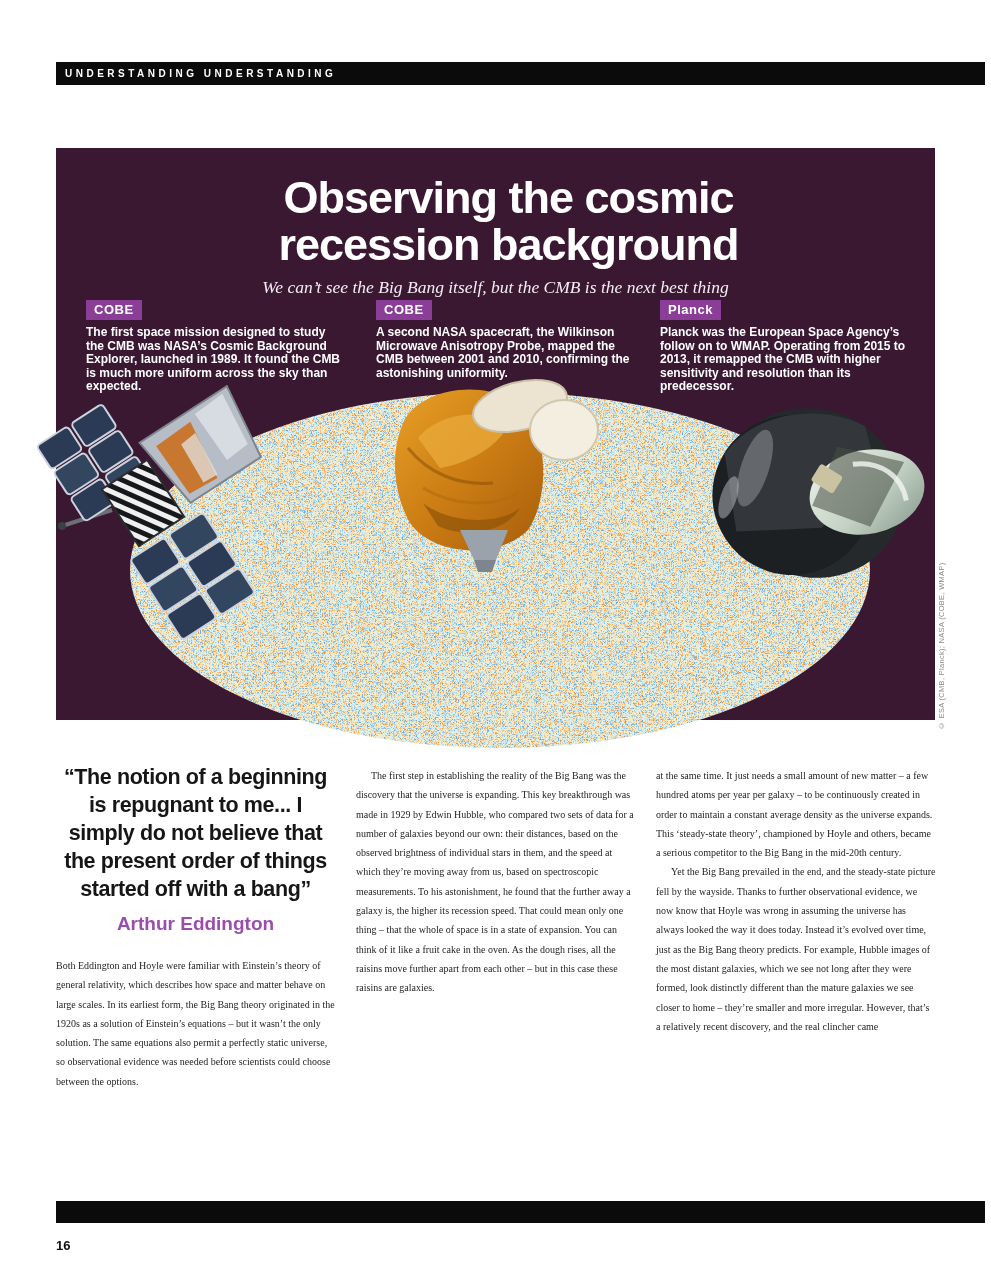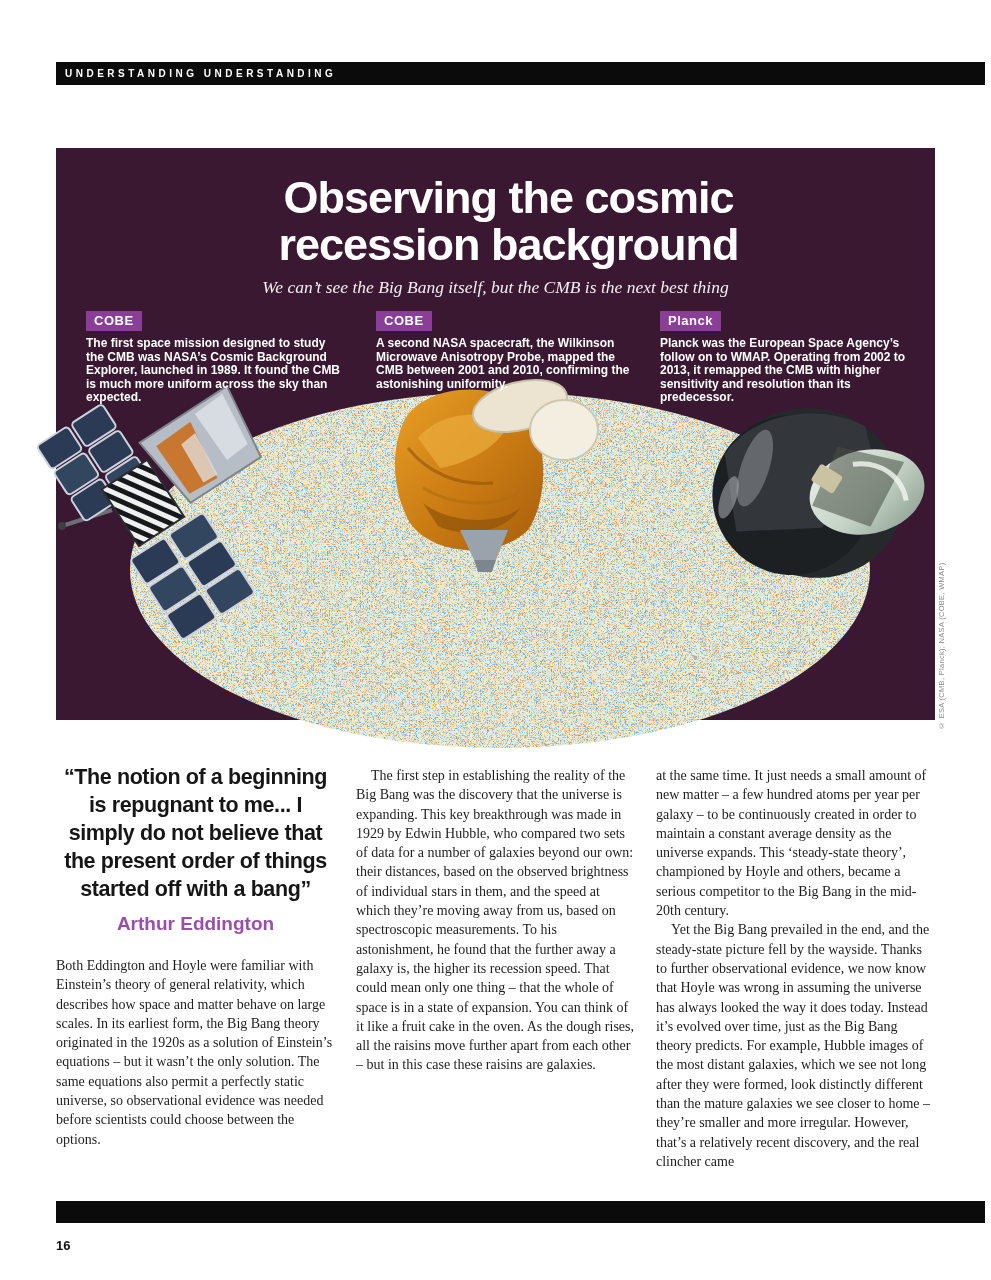--- a/index.html
+++ b/index.html
@@ -28,21 +28,21 @@
     background:#3a1832;color:#fff;
   }
   .hero-title{
     text-align:center;font-weight:700;font-size:45px;line-height:47px;
     letter-spacing:-1px;margin-top:26px;padding-left:26px;
   }
   .hero-sub{
     text-align:center;font-family:"Liberation Serif",serif;font-style:italic;
     font-size:17.5px;margin-top:9px;color:#f4eef2;
   }
-  .missions{position:absolute;left:0;top:163px;width:100%;height:90px;}
+  .missions{position:absolute;left:0;top:152px;width:100%;height:90px;}
   .mission{position:absolute;width:258px;top:0;}
   .mission.m1{left:30px;} .mission.m2{left:320px;} .mission.m3{left:604px;}
   .badge{
     display:inline-block;background:#8a3e97;color:#fff;font-weight:700;
     font-size:13px;padding:2px 8px 3px;letter-spacing:.5px;
   }
   .mission p{
     margin:6px 0 0;font-size:12px;font-weight:700;line-height:13.5px;color:#fff;
   }
   .hero-art{position:absolute;left:-56px;top:0;width:935px;height:600px;overflow:visible;}
@@ -57,21 +57,21 @@
   .col2{left:356px;top:766px;width:281px;}
   .col3{left:656px;top:766px;width:280px;}
   .pullquote{
     text-align:center;font-weight:700;font-size:21.5px;line-height:28px;
     letter-spacing:-.4px;color:#161616;
   }
   .attribution{
     text-align:center;font-weight:700;font-size:19px;color:#9b4dae;margin-top:10px;
   }
   .body-text{
-    font-family:"Liberation Serif",serif;font-size:14px;line-height:19.3px;
+    font-family:"Liberation Serif",serif;font-size:10px;line-height:19.3px;
     color:#1d1d1d;margin:0;
   }
   .col1 .body-text{margin-top:21px;}
   .ind{text-indent:15px;}
 </style>
 </head>
 <body>
 
 <div class="kicker-bar">
   <span>UNDERSTANDING UNDERSTANDING</span>
@@ -190,21 +190,21 @@
     <div class="mission m1">
       <span class="badge">COBE</span>
       <p>The first space mission designed to study the CMB was NASA’s Cosmic Background Explorer, launched in 1989. It found the CMB is much more uniform across the sky than expected.</p>
     </div>
     <div class="mission m2">
       <span class="badge">COBE</span>
       <p>A second NASA spacecraft, the Wilkinson Microwave Anisotropy Probe, mapped the CMB between 2001 and 2010, confirming the astonishing uniformity.</p>
     </div>
     <div class="mission m3">
       <span class="badge">Planck</span>
-      <p>Planck was the European Space Agency’s follow on to WMAP. Operating from 2002 to 2013, it remapped the CMB with higher sensitivity and resolution than its predecessor.</p>
+      <p>Planck was the European Space Agency’s follow on to WMAP. Operating from 2015 to 2013, it remapped the CMB with higher sensitivity and resolution than its predecessor.</p>
     </div>
   </div>
 </div>
 
 <div class="credit">© ESA (CMB, Planck); NASA (COBE, WMAP)</div>
 
 <div class="col col1">
   <div class="pullquote">“The notion of a beginning is repugnant to me... I simply do not believe that the present order of things started off with a bang”</div>
   <div class="attribution">Arthur Eddington</div>
   <p class="body-text">Both Eddington and Hoyle were familiar with Einstein’s theory of general relativity, which describes how space and matter behave on large scales. In its earliest form, the Big Bang theory originated in the 1920s as a solution of Einstein’s equations – but it wasn’t the only solution. The same equations also permit a perfectly static universe, so observational evidence was needed before scientists could choose between the options.</p>

